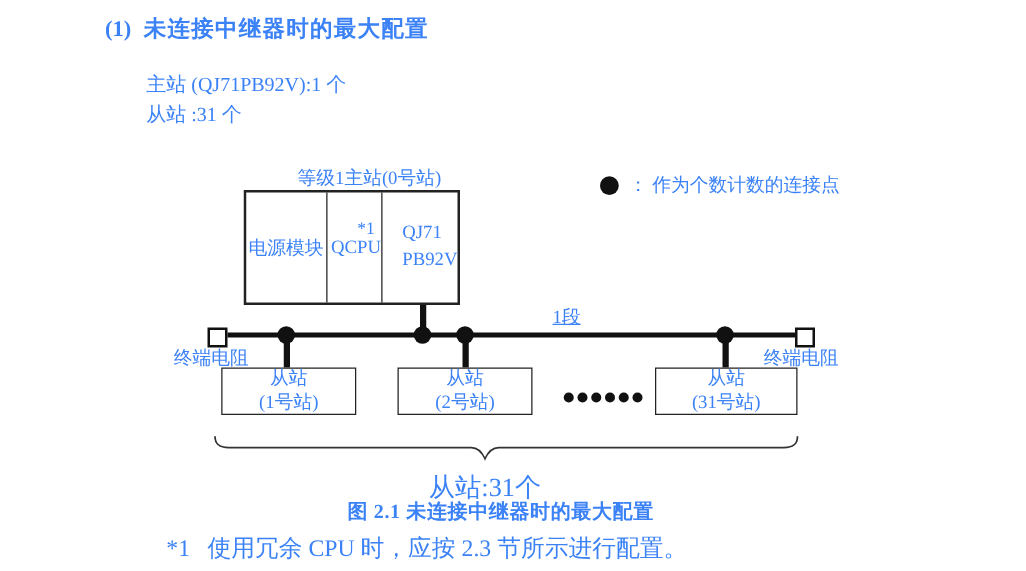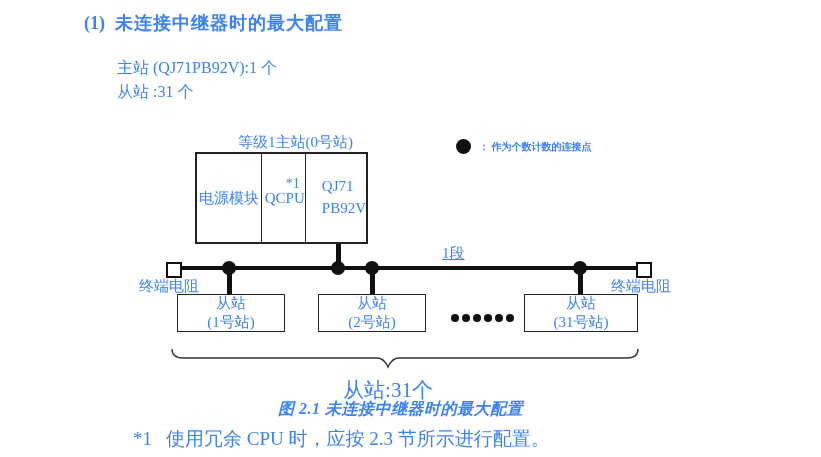--- a/index.html
+++ b/index.html
@@ -29,27 +29,27 @@
   .cell-cpu{width:48px;border-left:1.5px solid #222;padding-left:3px;font-size:14px;}
   .cell-cpu .note{position:absolute;top:22px;right:5px;font-size:14px;}
   .cell-mod{flex:1;border-left:1.5px solid #222;padding-left:16px;font-size:14px;line-height:1.45;}
   
   .slave-box{
     top:294px;height:38px;border:1.8px solid #222;box-sizing:border-box;background:#fff;
     display:flex;flex-direction:column;align-items:center;justify-content:center;
     font-size:15px;line-height:1.25;
   }
   
-  .legend{left:456px;top:139px;display:flex;align-items:center;gap:8px;font-size:10px;font-weight:bold;}
+  .legend{left:480px;top:139px;display:flex;align-items:center;gap:8px;font-size:15px;}
   .legend .dot{width:15px;height:15px;}
   
   .ellipsis{left:451px;top:314px;display:flex;gap:3px;align-items:center;}
   .ellipsis .mini{width:8px;height:8px;border-radius:50%;background:#111;}
   
-  .caption{left:0;top:399px;width:801px;text-align:center;font-size:16px;font-weight:bold;letter-spacing:0.5px;font-style:italic;}
+  .caption{left:0;top:399px;width:801px;text-align:center;font-size:16px;font-weight:bold;letter-spacing:0.5px;}
   .footnote{left:133px;top:426px;font-size:19px;}
   .footnote .marker{margin-right:14px;}
   .brace-label{left:318px;top:376px;width:140px;text-align:center;font-size:21px;}
 </style>
 </head>
 <body>
 
 <div id="canvas">
 
   <div class="abs title">

